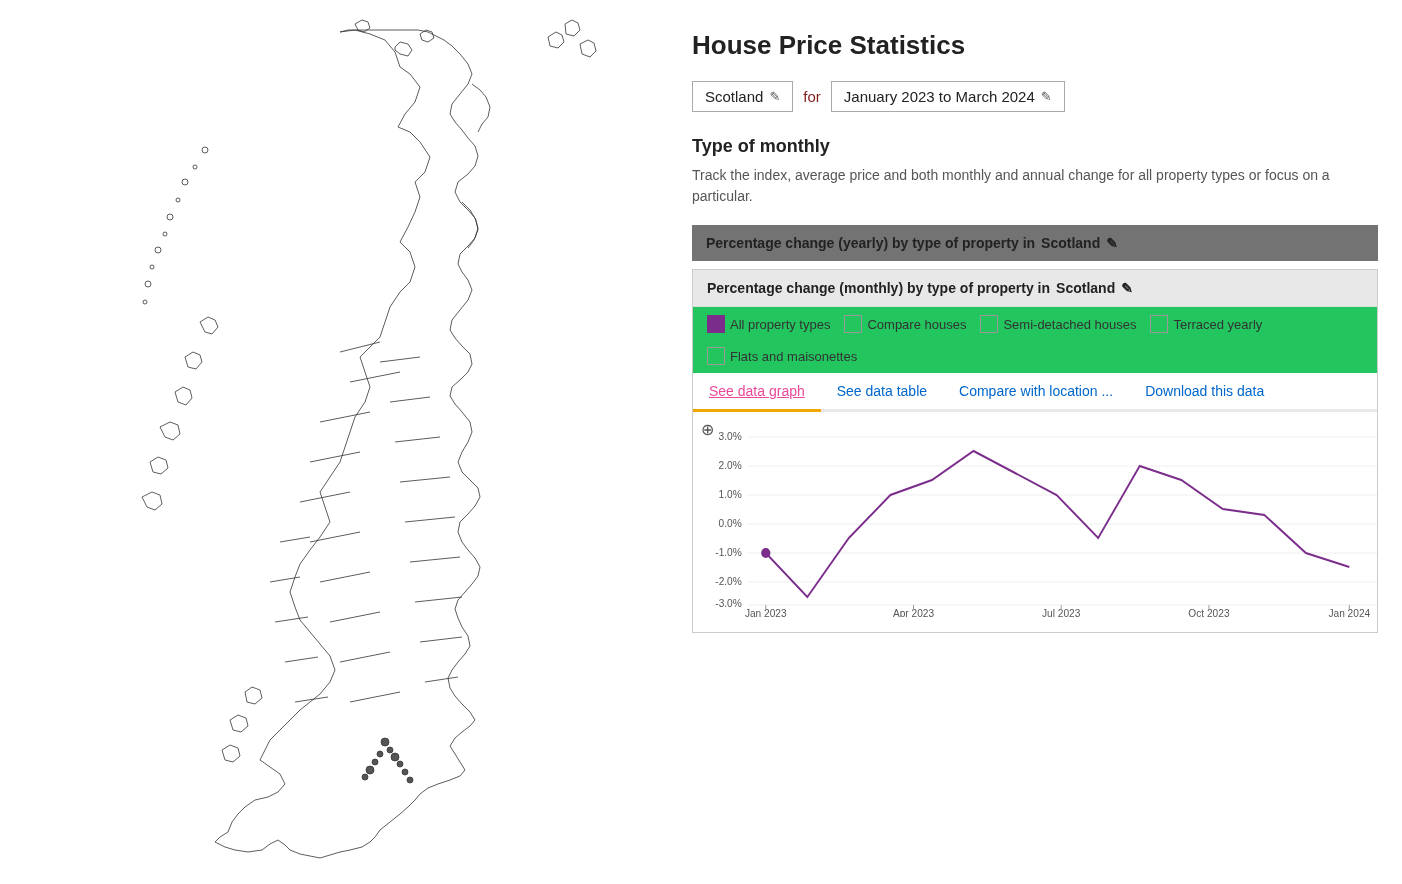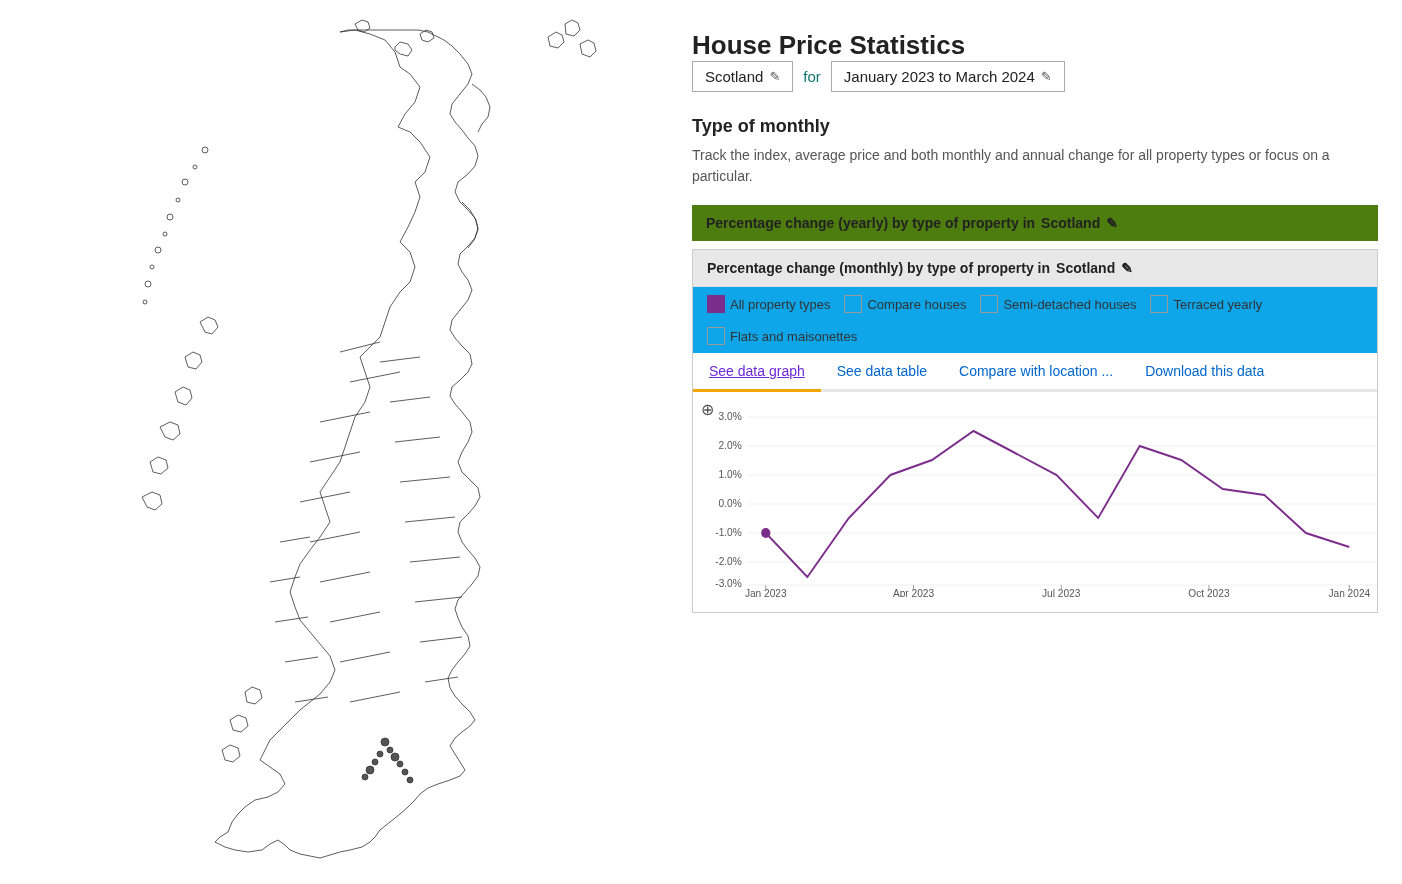--- a/index.html
+++ b/index.html
@@ -31,20 +31,21 @@
       flex: 1;
       padding: 30px 24px 24px 24px;
       background: #fff;
       overflow: hidden;
     }
 
     .page-title {
       font-size: 26px;
       font-weight: bold;
       color: #222;
+      margin-bottom: 20px;
     }
 
     
     .selector-row {
       display: flex;
       align-items: center;
       gap: 10px;
       margin-bottom: 24px;
       flex-wrap: wrap;
     }
@@ -61,21 +62,21 @@
       color: #222;
     }
 
     .selector-btn .edit-icon {
       font-size: 13px;
       color: #555;
     }
 
     .for-label {
       font-size: 15px;
-      color: #0f766e;
+      color: #7f1d1d;
     }
 
     
     .section-heading {
       font-size: 18px;
       font-weight: bold;
       color: #222;
       margin-bottom: 8px;
     }
 
@@ -102,21 +103,21 @@
       align-items: center;
       gap: 6px;
     }
 
     
     .legend-row {
       display: flex;
       align-items: center;
       gap: 14px;
       padding: 8px 14px;
-      background: #0ea5e9;
+      background: #22c55e;
       border-top: 1px solid #ddd;
       flex-wrap: wrap;
     }
 
     .legend-item {
       display: flex;
       align-items: center;
       gap: 5px;
       font-size: 13px;
       color: #333;
@@ -149,21 +150,21 @@
       padding: 10px 16px;
       font-size: 14px;
       color: #0066cc;
       cursor: pointer;
       border-bottom: 3px solid transparent;
       margin-bottom: -3px;
       white-space: nowrap;
     }
 
     .tab-item.active {
-      color: #6d28d9;
+      color: #ec4899;
       border-bottom: 3px solid #f0a500;
       text-decoration: underline;
     }
 
     
     .chart-area {
       background: #fff;
       padding: 10px 0 10px 10px;
       position: relative;
       height: 220px;
@@ -172,21 +173,21 @@
     .chart-zoom-icon {
       position: absolute;
       top: 8px;
       left: 8px;
       font-size: 16px;
       color: #555;
       cursor: pointer;
     }
 
     .yearly-bar {
-      background: #4d7c0f;
+      background: #737373;
       padding: 10px 14px;
       font-size: 14px;
       font-weight: bold;
       color: #222;
       display: flex;
       align-items: center;
       gap: 6px;
       margin-bottom: 2px;
       cursor: pointer;
     }

